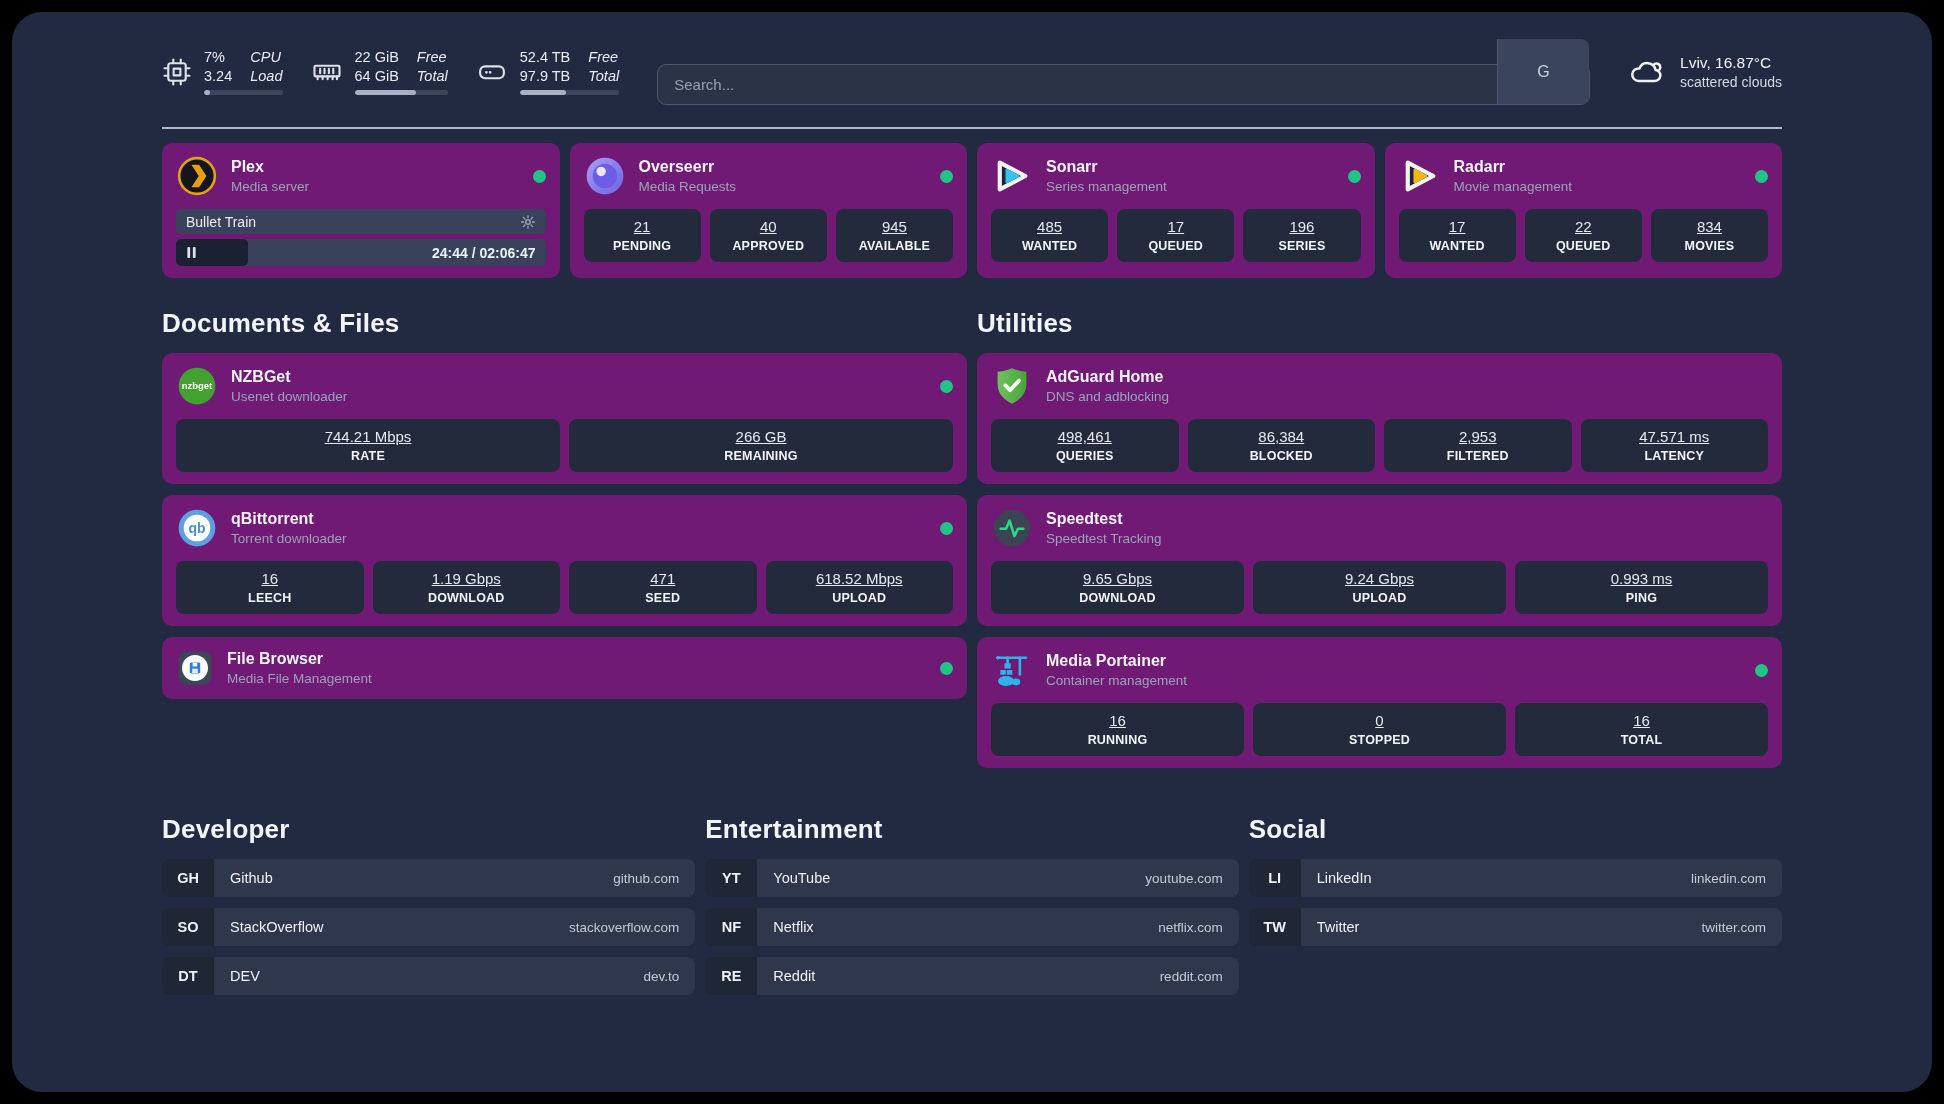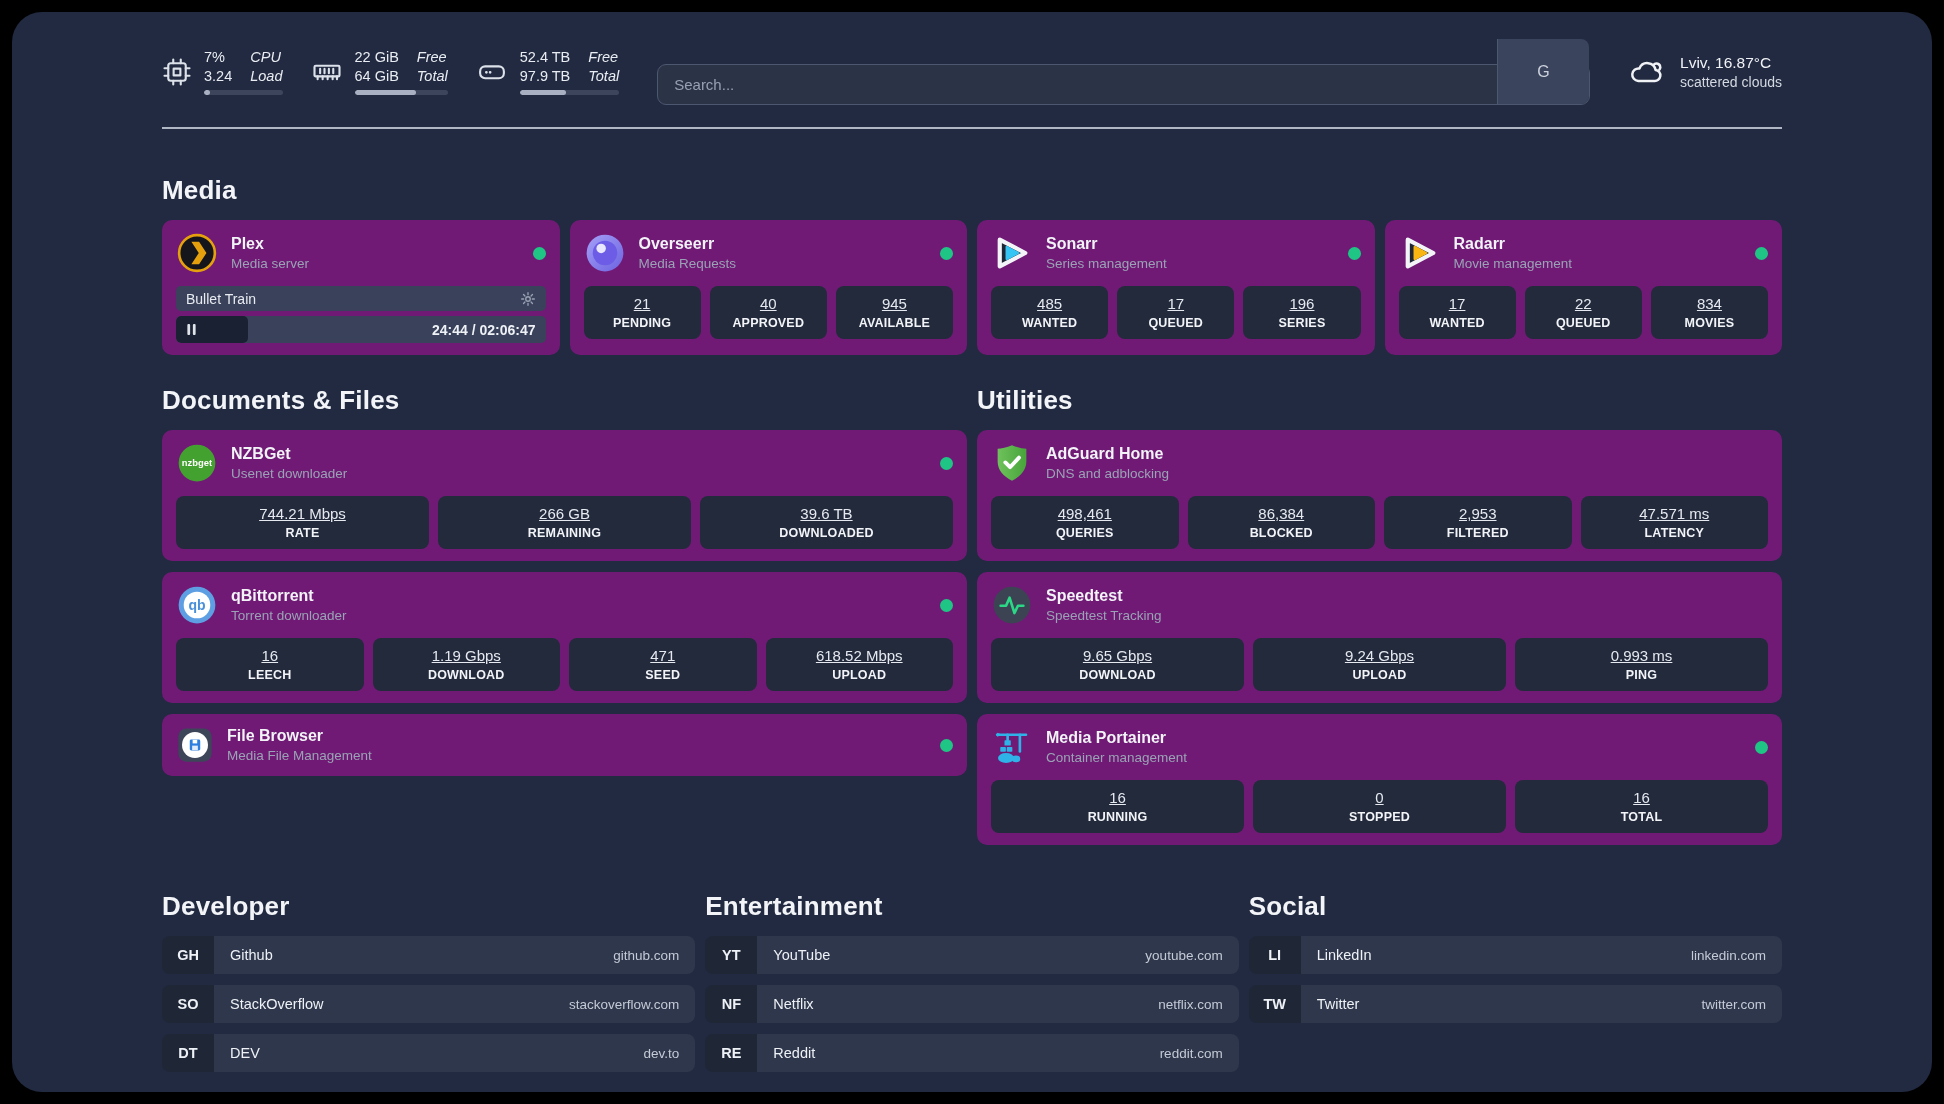--- a/index.html
+++ b/index.html
@@ -178,21 +178,20 @@
             </svg></span>
         <div class="weather-text">
           <div class="w-title">Lviv, 16.87°C</div>
           <div class="w-sub">scattered clouds</div>
         </div>
       </div>
     </div>
 
     <hr class="divider">
 
-    <div class="section-title media-title">Media</div>
     <div class="media-grid" id="media-grid">
   <div class="card ">
     <div class="card-head">
       <span class="app-icon">
               <svg viewBox="0 0 24 24">
                 <circle cx="12" cy="12" r="10.2" fill="#14161C" stroke="#E5A00D" stroke-width="1.5"></circle>
                 <path d="M8.8 5.6h4.4l4.2 6.4-4.2 6.4H8.8l4.2-6.4z" fill="#E5A00D"></path>
               </svg>
             </span>
       <div class="app-text">
@@ -339,24 +338,20 @@
       <span class="dot"></span>
     </div>
               <div class="stat-row">
       <div class="tile">
         <div class="tile-value">744.21 Mbps</div>
         <div class="tile-label">RATE</div>
       </div>
       <div class="tile">
         <div class="tile-value">266 GB</div>
         <div class="tile-label">REMAINING</div>
-      </div>
-      <div class="tile">
-        <div class="tile-value">39.6 TB</div>
-        <div class="tile-label">DOWNLOADED</div>
       </div>
               </div>
   </div>
   <div class="card ">
     <div class="card-head">
       <span class="app-icon">
                   <svg viewBox="0 0 24 24">
                     <circle cx="12" cy="12" r="10.5" fill="#5D9FE2"></circle>
                     <circle cx="12" cy="12" r="7.6" fill="#FFFFFF"></circle>
                     <text x="12" y="14.8" text-anchor="middle" font-size="8" font-weight="bold" fill="#4A90D9" font-family="Liberation Sans, sans-serif">qb</text>

